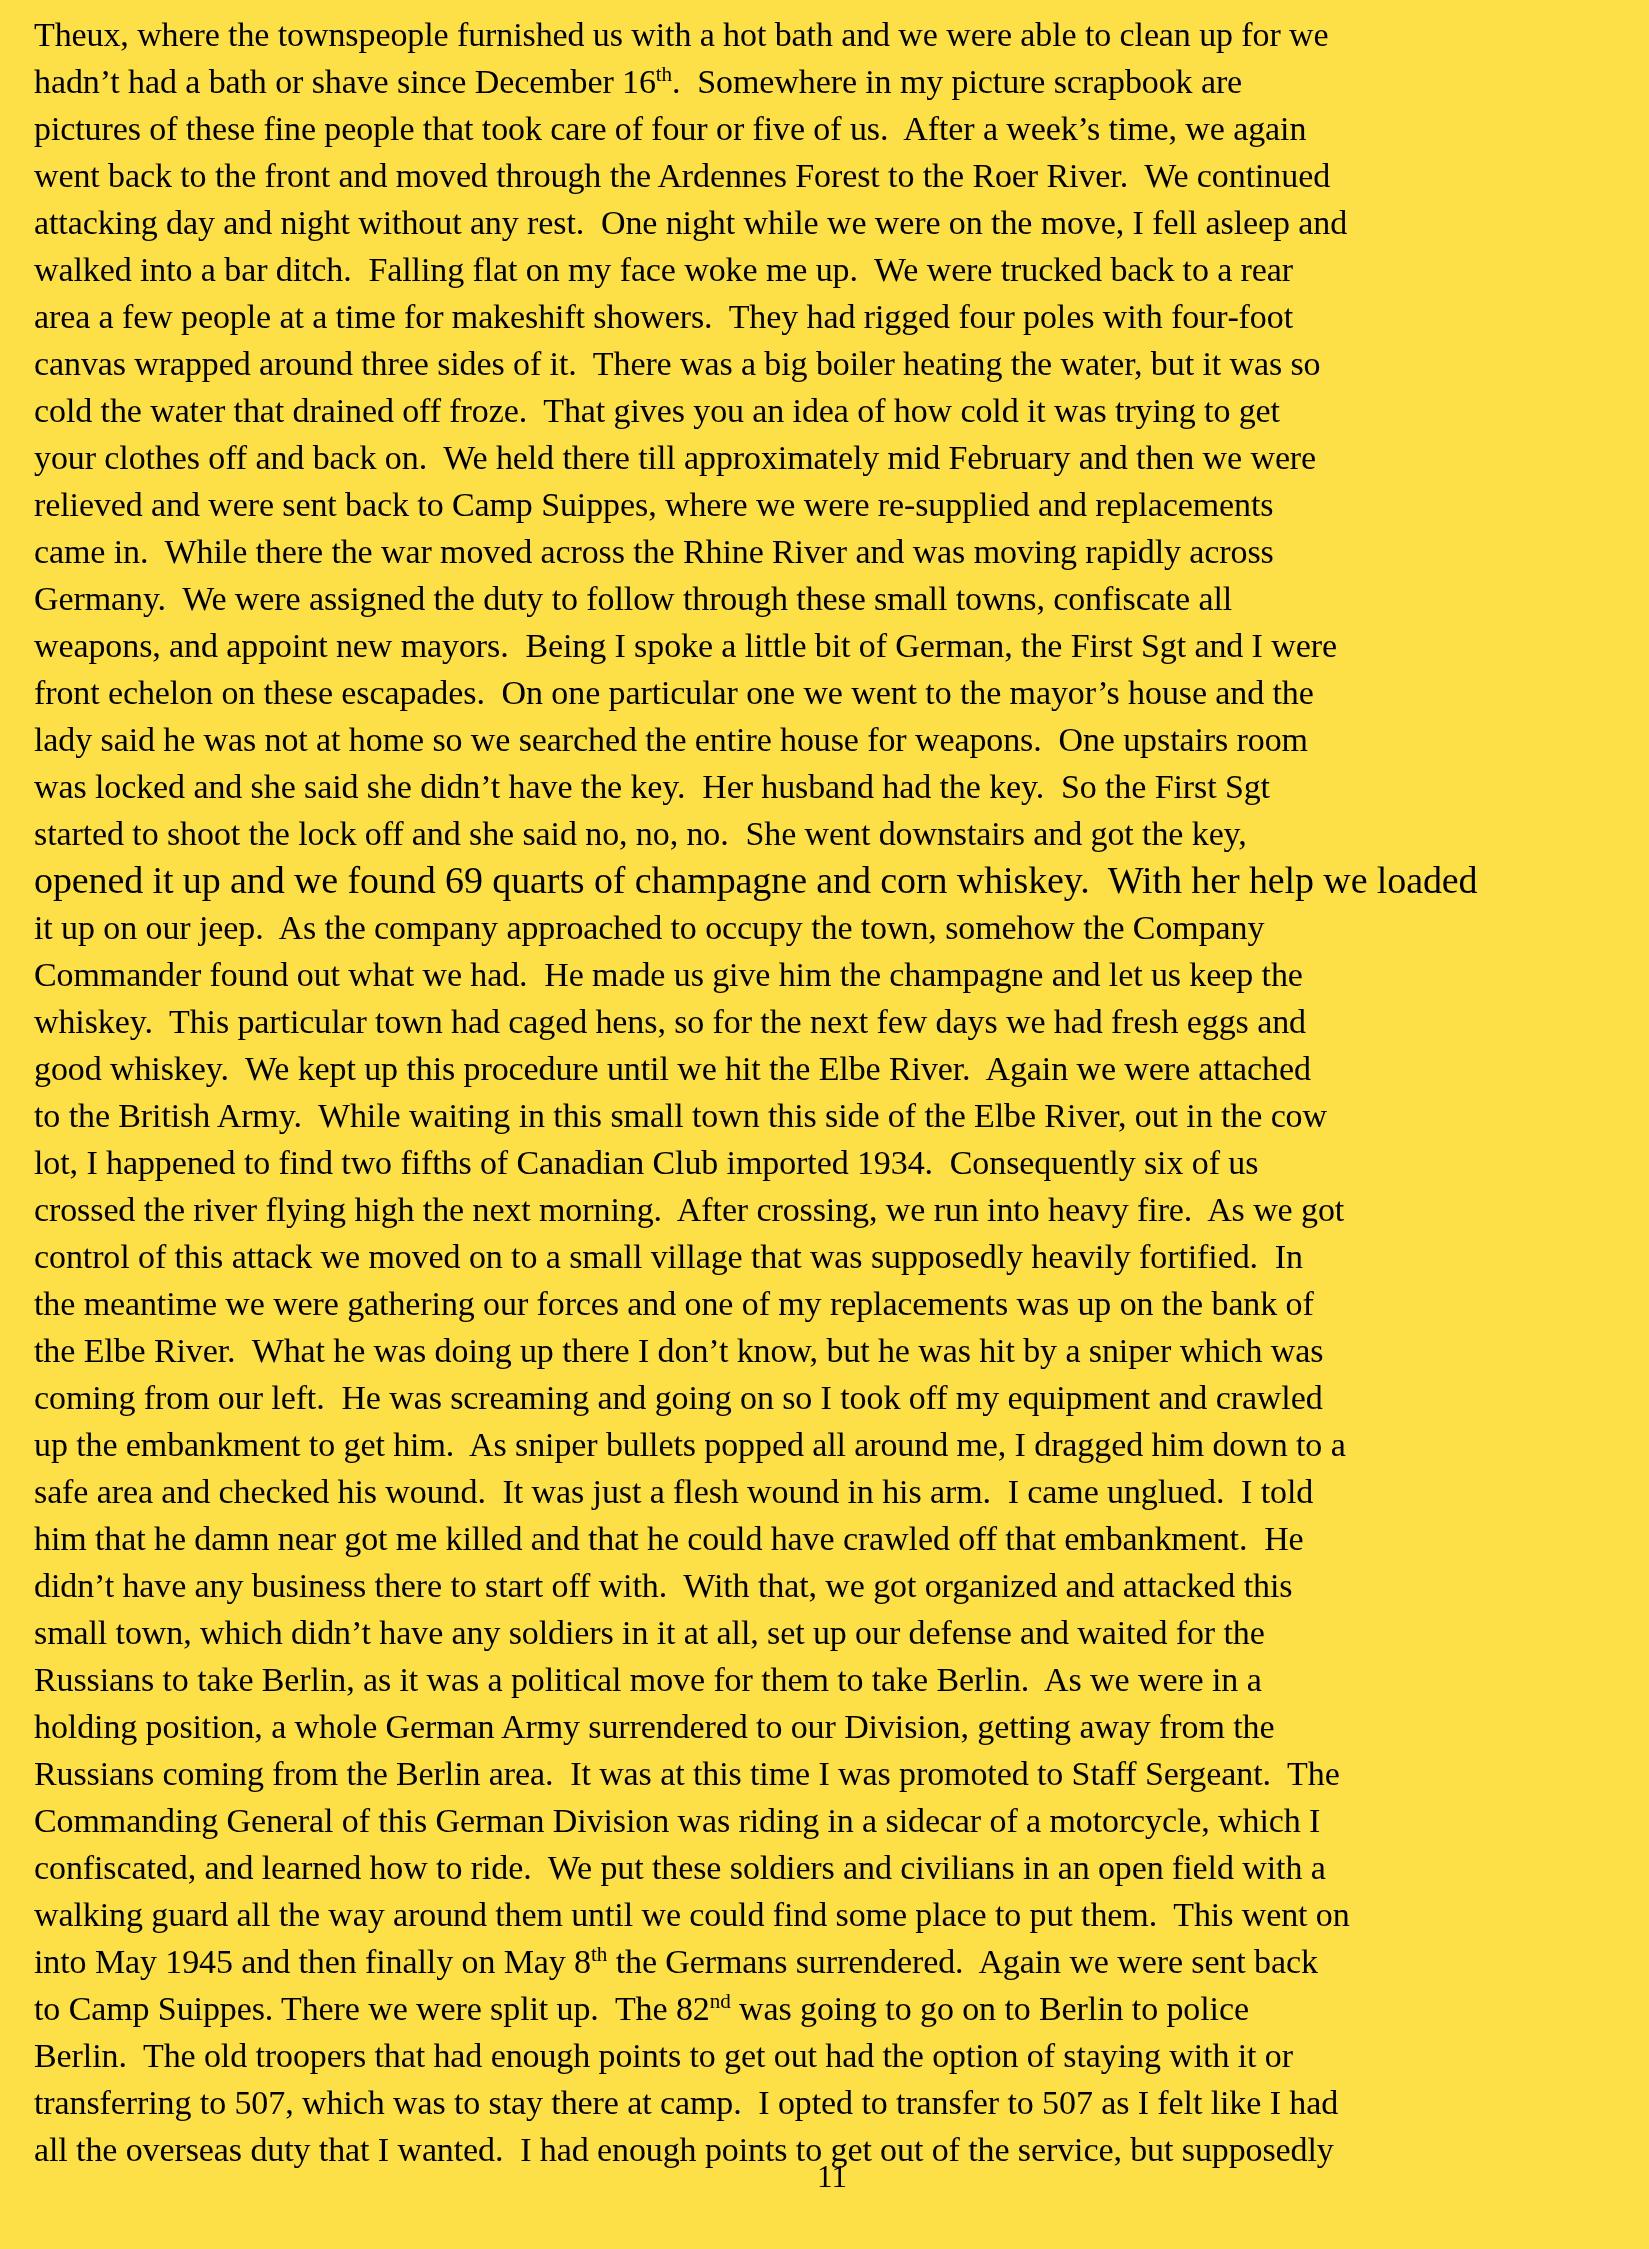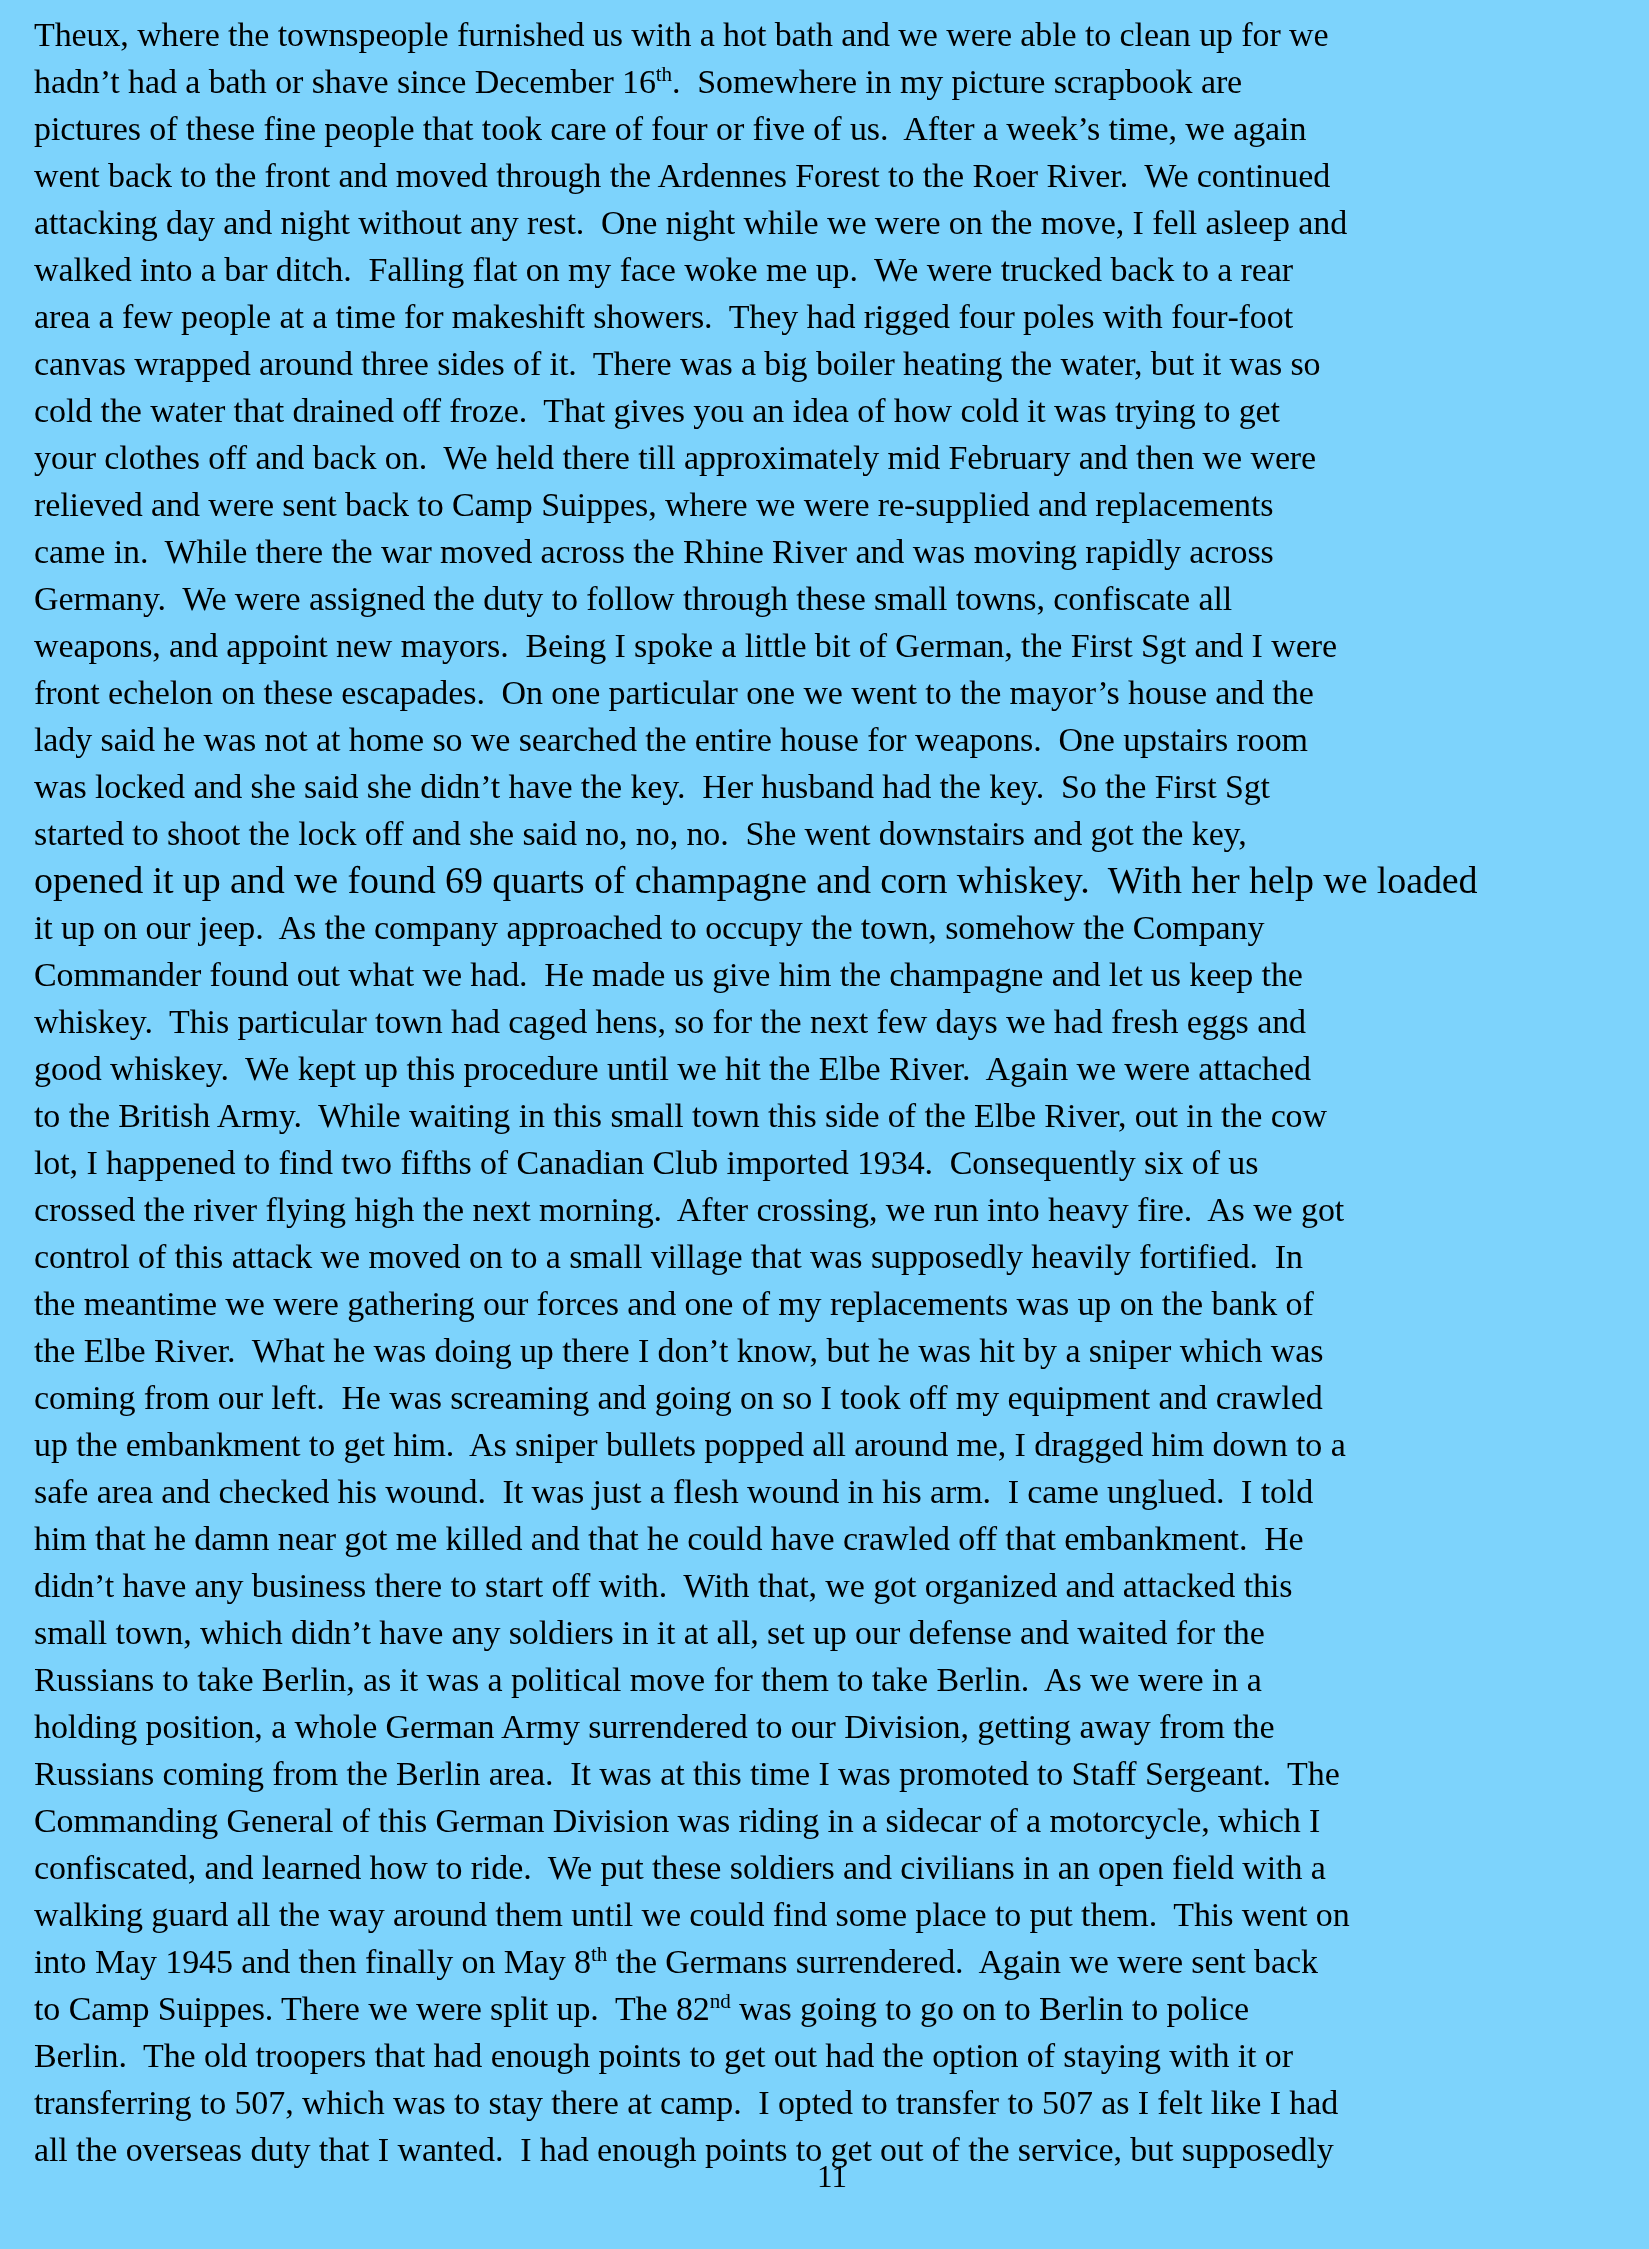--- a/index.html
+++ b/index.html
@@ -9,21 +9,21 @@
     background: #ffffff;
   }
   body {
     font-family: "Liberation Serif", "DejaVu Serif", serif;
     color: #000000;
   }
   .page {
     position: relative;
     width: 1650px;
     height: 2250px;
-    background: #7dd3fc;
+    background: #fde047;
     box-sizing: border-box;
     padding: 11px 34px 0 34px;
     overflow: hidden;
   }
   .body-text {
     font-size: 34px;
     line-height: 47px;
     letter-spacing: -0.1px;
     word-spacing: 0px;
     text-align: left;

